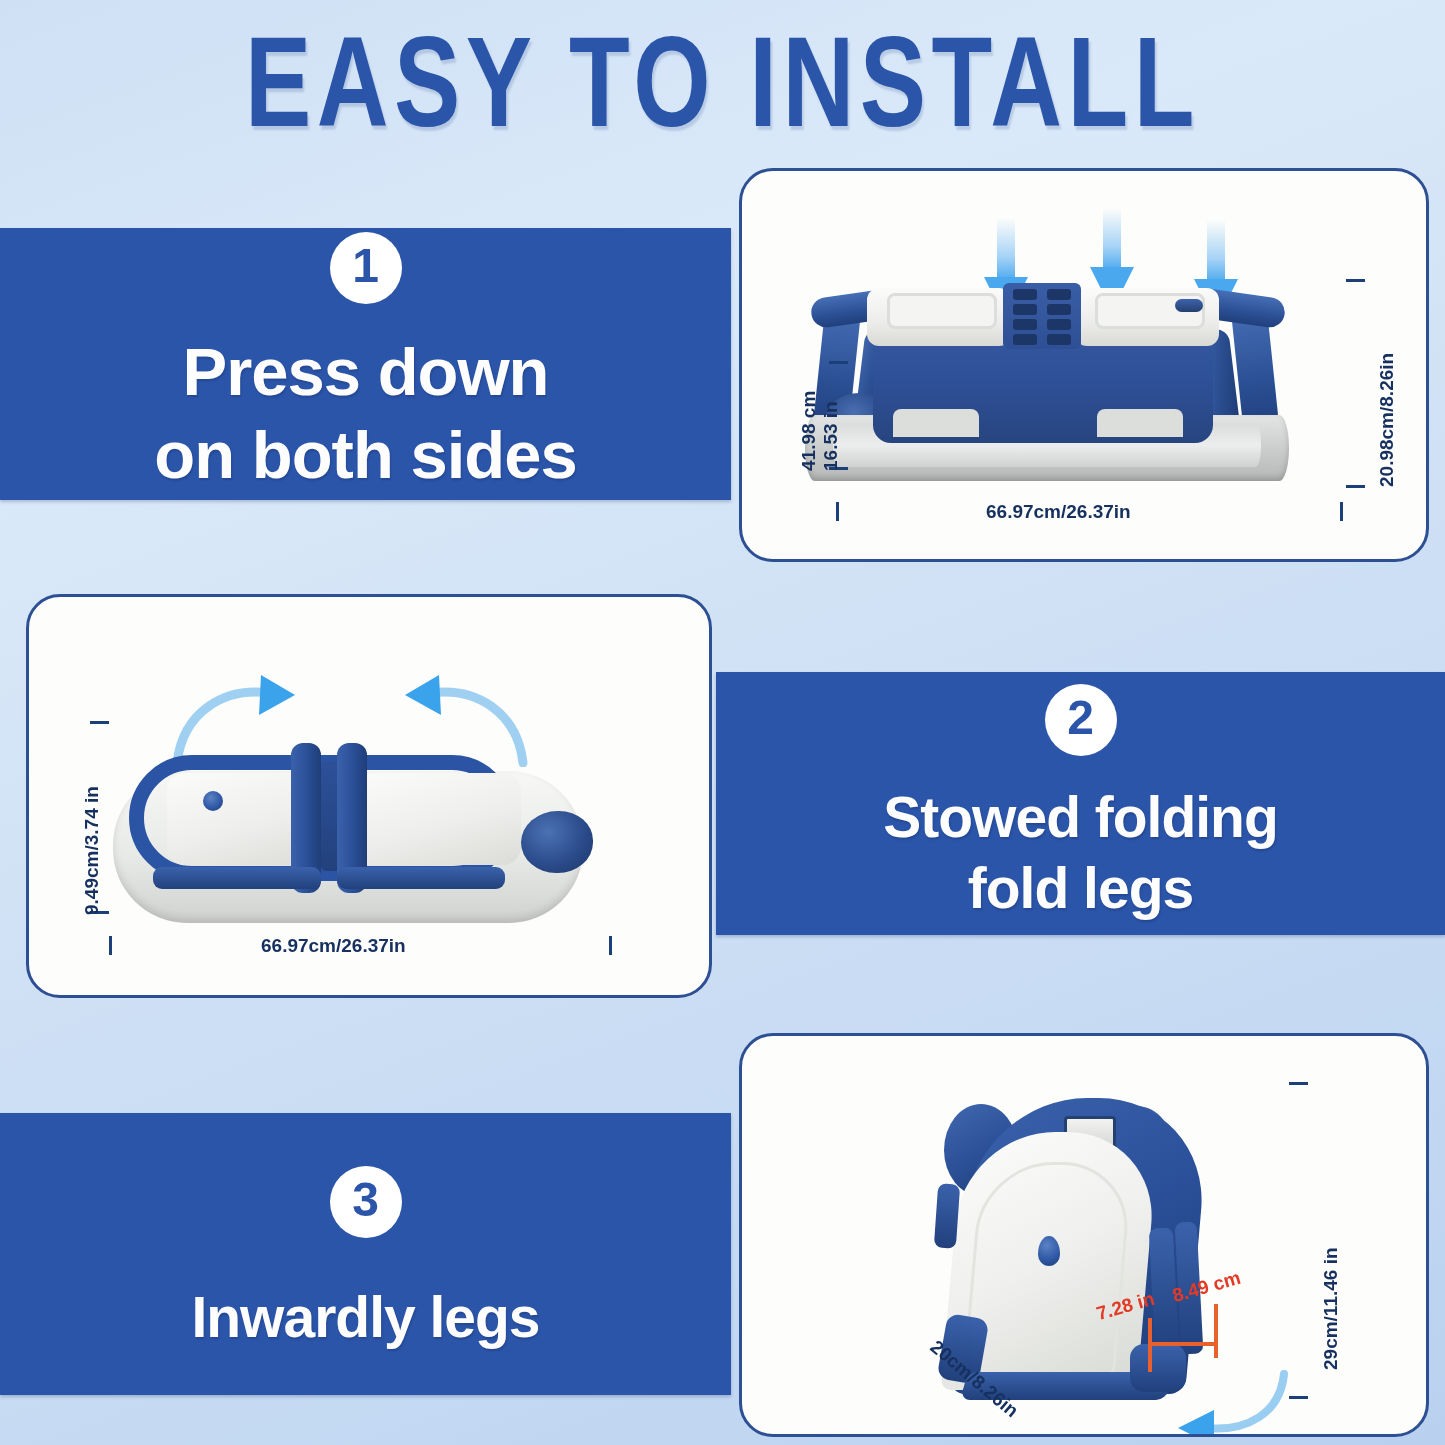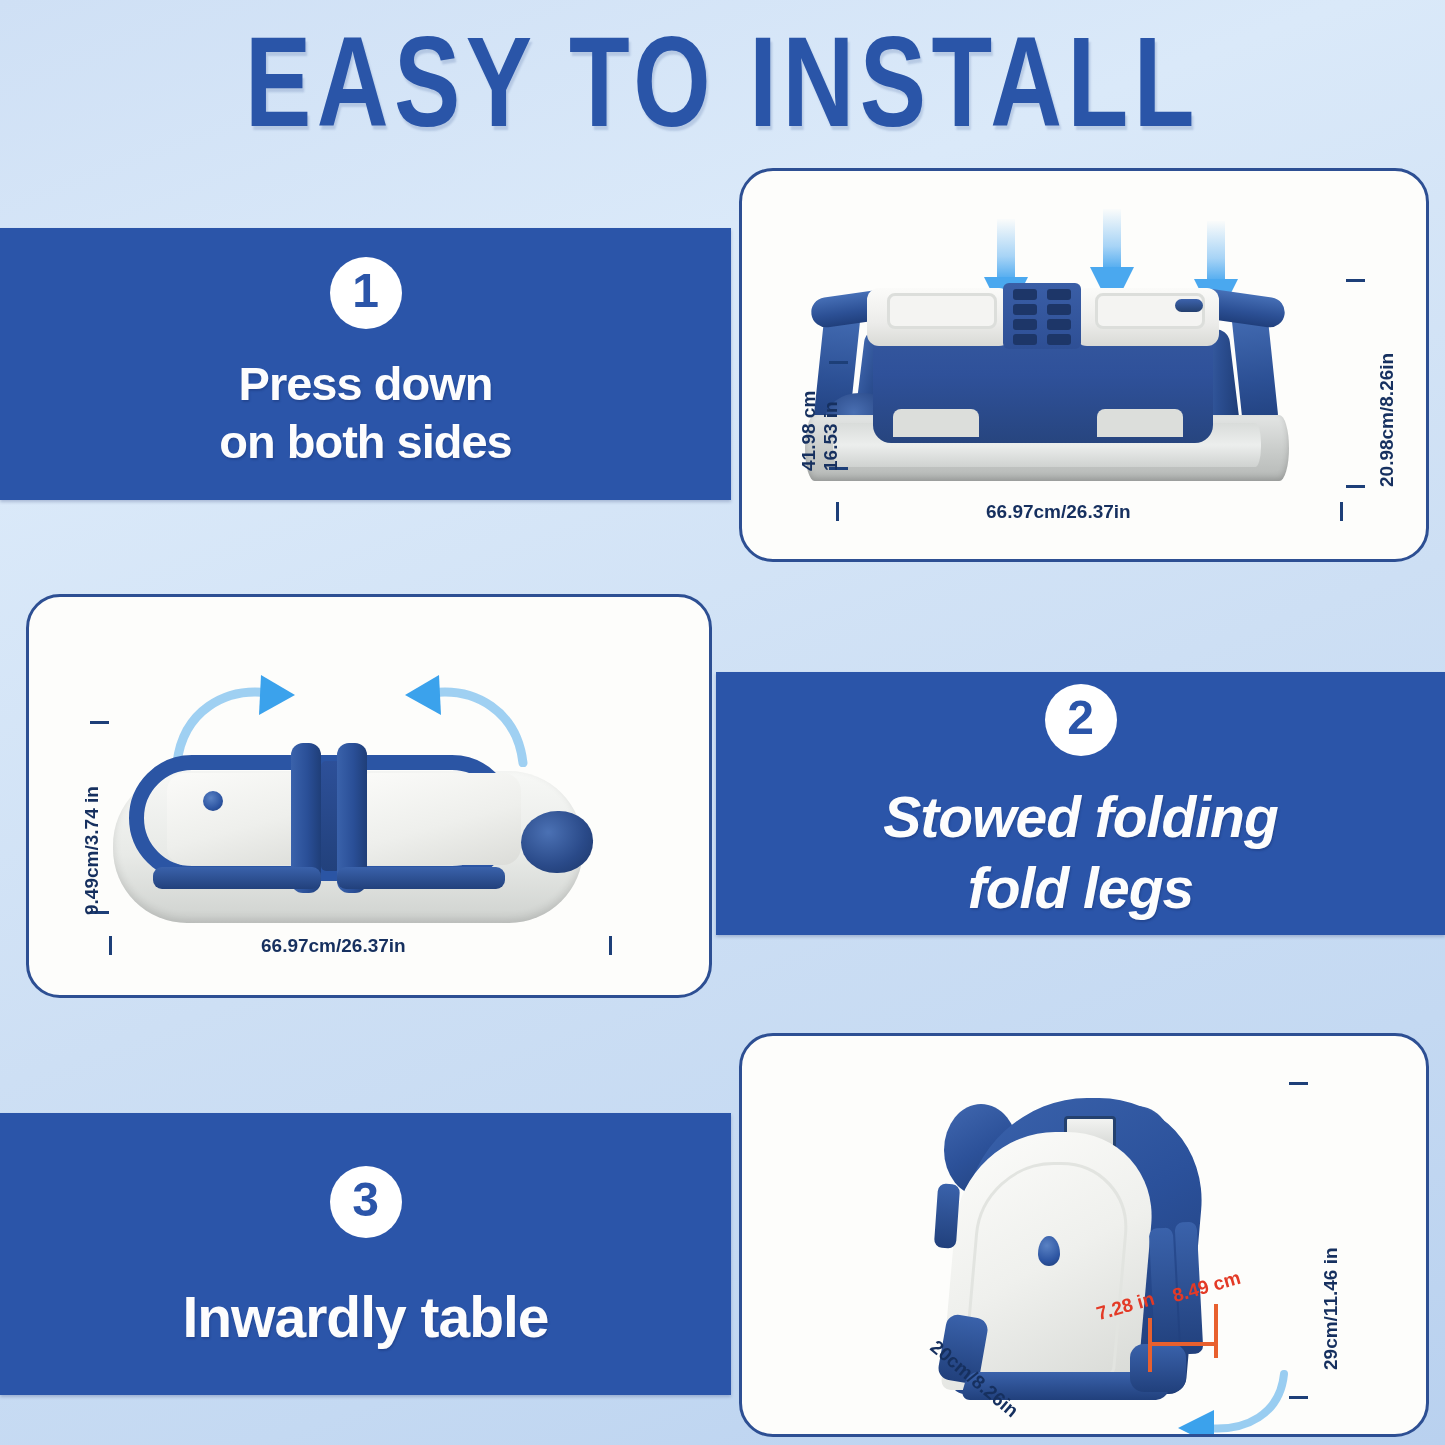--- a/index.html
+++ b/index.html
@@ -65,22 +65,22 @@
     text-align: center;
     letter-spacing: -1px;
     text-shadow: 1px 2px 2px rgba(20,40,95,0.30);
     padding: 0 26px;
   }
   .step-text .l2 { display: block; }
 
   #band1 { left: 0; top: 228px; width: 731px; height: 272px; }
   #band2 { left: 716px; top: 672px; width: 729px; height: 263px; }
   #band3 { left: 0; top: 1113px; width: 731px; height: 282px; }
-  #band1 .step-text { font-size: 47px; }
-  #band2 .step-text { font-size: 57px; font-style: italic; }
+  #band1 .step-text { font-size: 67px; }
+  #band2 .step-text { font-size: 57px; }
   #band3 .step-text { font-size: 57px; margin-top: 44px; }
   #band3 .step-num { margin-top: 10px; }
 
   
   .card {
     position: absolute;
     background: #fdfdfb;
     border: 3px solid #2d4f93;
     border-radius: 34px;
     box-sizing: border-box;
@@ -313,21 +313,21 @@
     <div class="step-num">2</div>
     <div class="step-text">
       <span>Stowed folding</span>
       <span class="l2">fold legs</span>
     </div>
   </div>
 
   <div class="step-band" id="band3">
     <div class="step-num">3</div>
     <div class="step-text">
-      <span>Inwardly table</span>
+      <span>Inwardly legs</span>
     </div>
   </div>
 
   <div class="card" id="card1">
     <div class="stage">
 
       <div class="arrow-down" style="left:242px; top:48px;">
         <div class="arrow-tail"></div>
           <div class="arrow-head"></div>
       </div>

